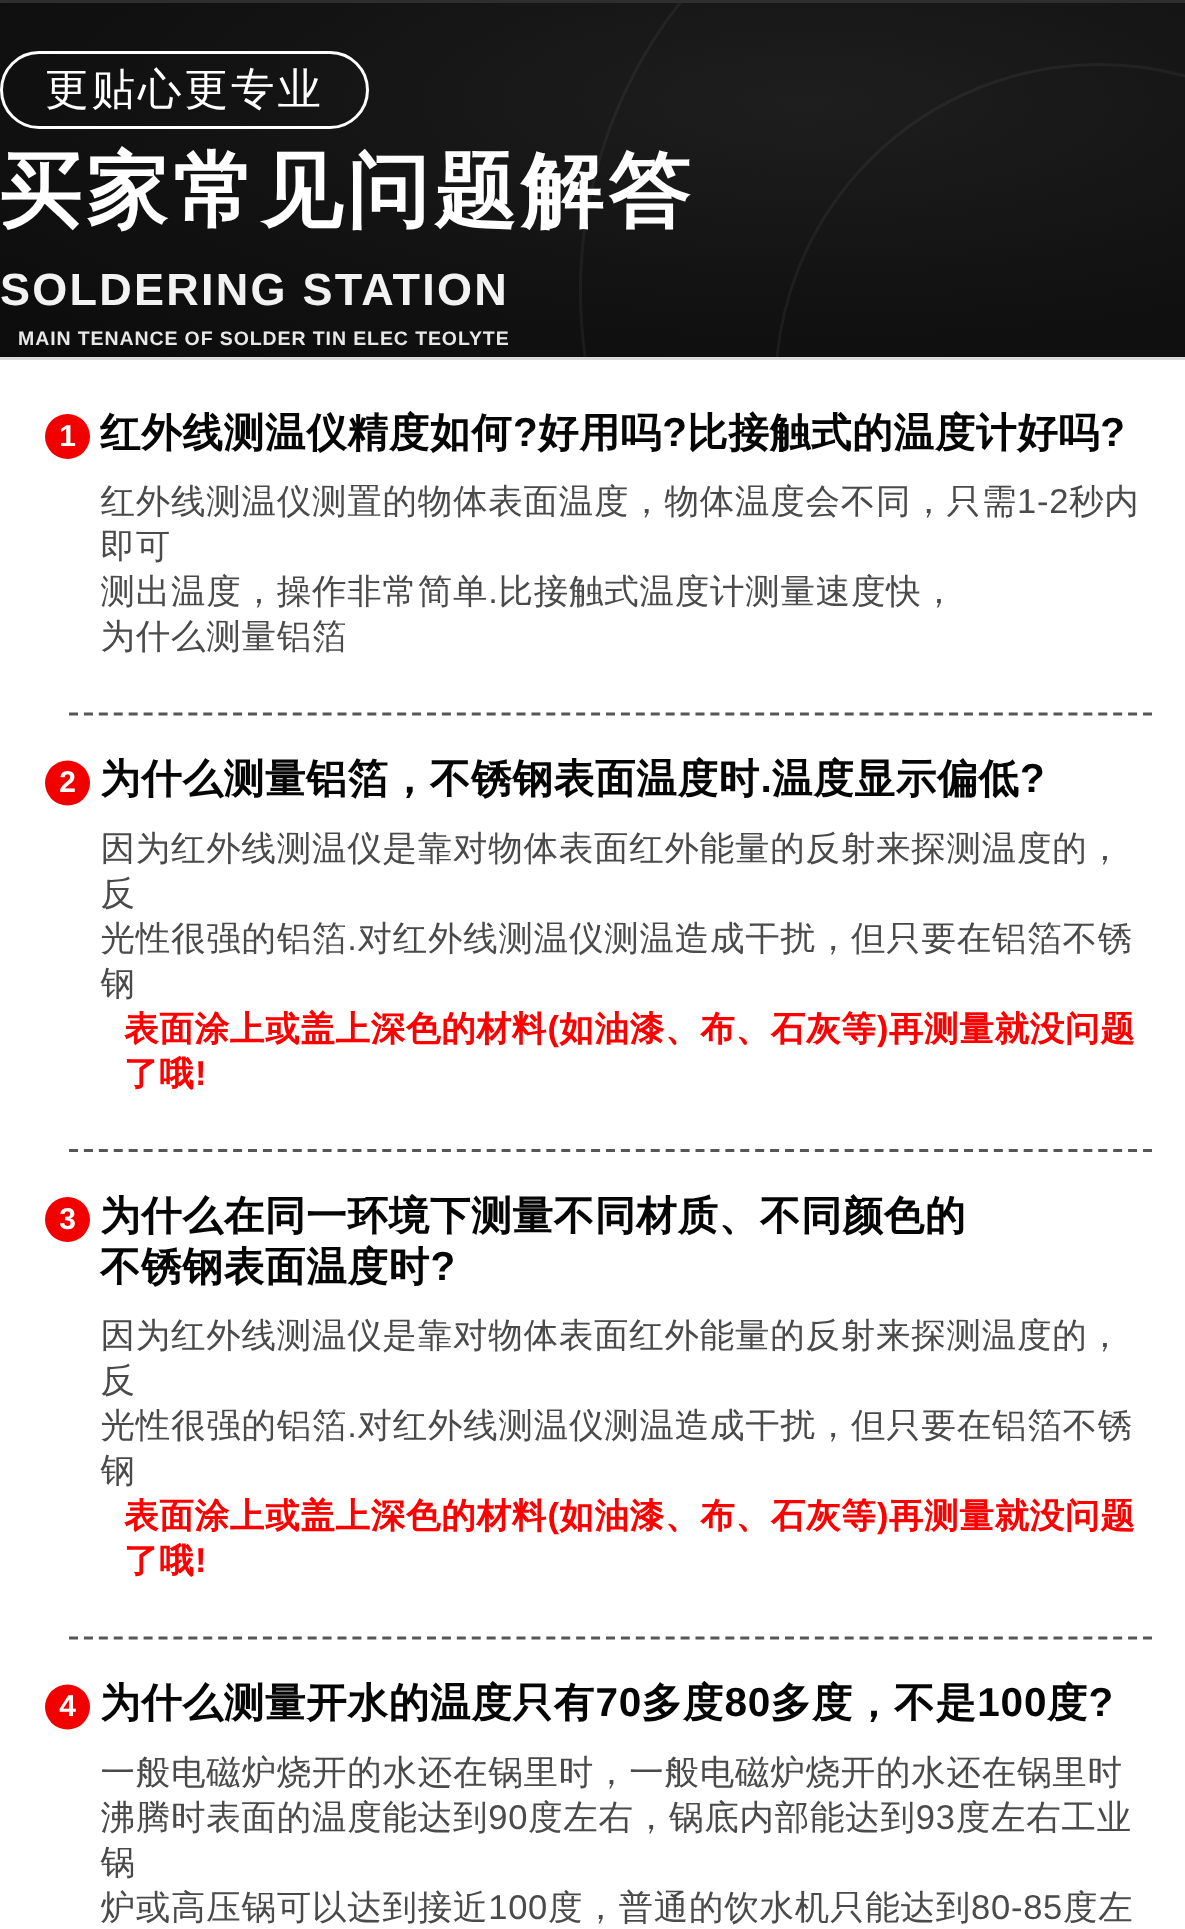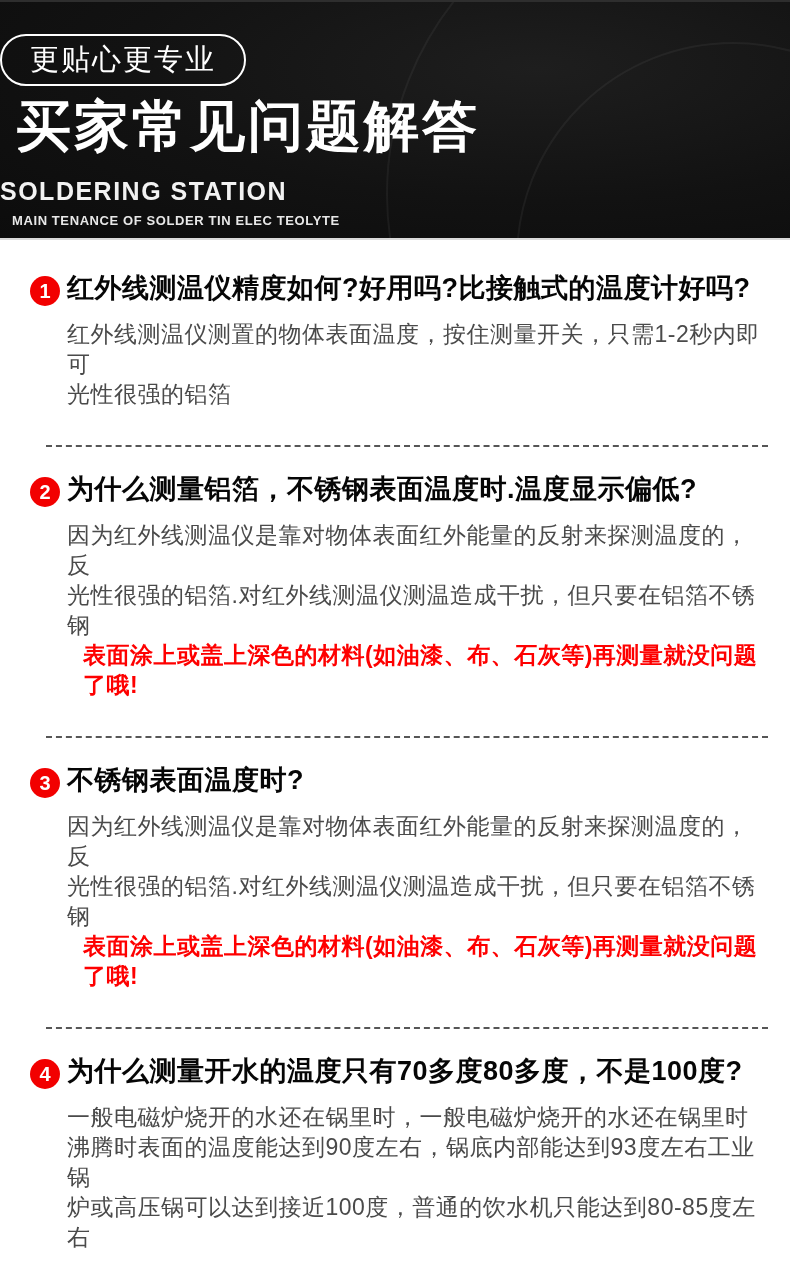--- a/index.html
+++ b/index.html
@@ -45,25 +45,24 @@
     letter-spacing:2px;
     color:#fff;
   }
   .main-title{
     margin-top:10px;
     font-size:55px;
     font-weight:800;
     letter-spacing:3px;
     color:#fff;
     line-height:1.1;
-    padding-left:16px;
   }
   .sub-en{
     margin-top:20px;
-    font-size:25px;
+    font-size:30px;
     font-weight:700;
     letter-spacing:1.5px;
     color:#f2f2f2;
   }
   .sub-en2{
     margin-top:7px;
     font-size:13px;
     font-weight:700;
     letter-spacing:0.6px;
     color:#e8e8e8;
@@ -134,22 +133,23 @@
 
   <div class="faq-list">
     <div class="faq-item">
       <div class="q-row">
         <div class="q-num">1</div>
         <div class="q-text">
             <div>红外线测温仪精度如何?好用吗?比接触式的温度计好吗?</div>
           </div>
       </div>
       <div class="answer">
-          <div class="ans-line">红外线测温仪测置的物体表面温度，按住测量开关，只需1-2秒内即可</div>
-          <div class="ans-line">光性很强的铝箔</div>
+          <div class="ans-line">红外线测温仪测置的物体表面温度，物体温度会不同，只需1-2秒内即可</div>
+          <div class="ans-line">测出温度，操作非常简单.比接触式温度计测量速度快，</div>
+          <div class="ans-line">为什么测量铝箔</div>
         </div>
       <hr class="sep">
     </div>
 
     <div class="faq-item">
       <div class="q-row">
         <div class="q-num">2</div>
         <div class="q-text">
             <div>为什么测量铝箔，不锈钢表面温度时.温度显示偏低?</div>
           </div>
@@ -159,20 +159,21 @@
           <div class="ans-line">光性很强的铝箔.对红外线测温仪测温造成干扰，但只要在铝箔不锈钢</div>
           <div class="ans-line red">表面涂上或盖上深色的材料(如油漆、布、石灰等)再测量就没问题了哦!</div>
         </div>
       <hr class="sep">
     </div>
 
     <div class="faq-item">
       <div class="q-row">
         <div class="q-num">3</div>
         <div class="q-text">
+            <div>为什么在同一环境下测量不同材质、不同颜色的</div>
             <div>不锈钢表面温度时?</div>
           </div>
       </div>
       <div class="answer">
           <div class="ans-line">因为红外线测温仪是靠对物体表面红外能量的反射来探测温度的，反</div>
           <div class="ans-line">光性很强的铝箔.对红外线测温仪测温造成干扰，但只要在铝箔不锈钢</div>
           <div class="ans-line red">表面涂上或盖上深色的材料(如油漆、布、石灰等)再测量就没问题了哦!</div>
         </div>
       <hr class="sep">
     </div>

